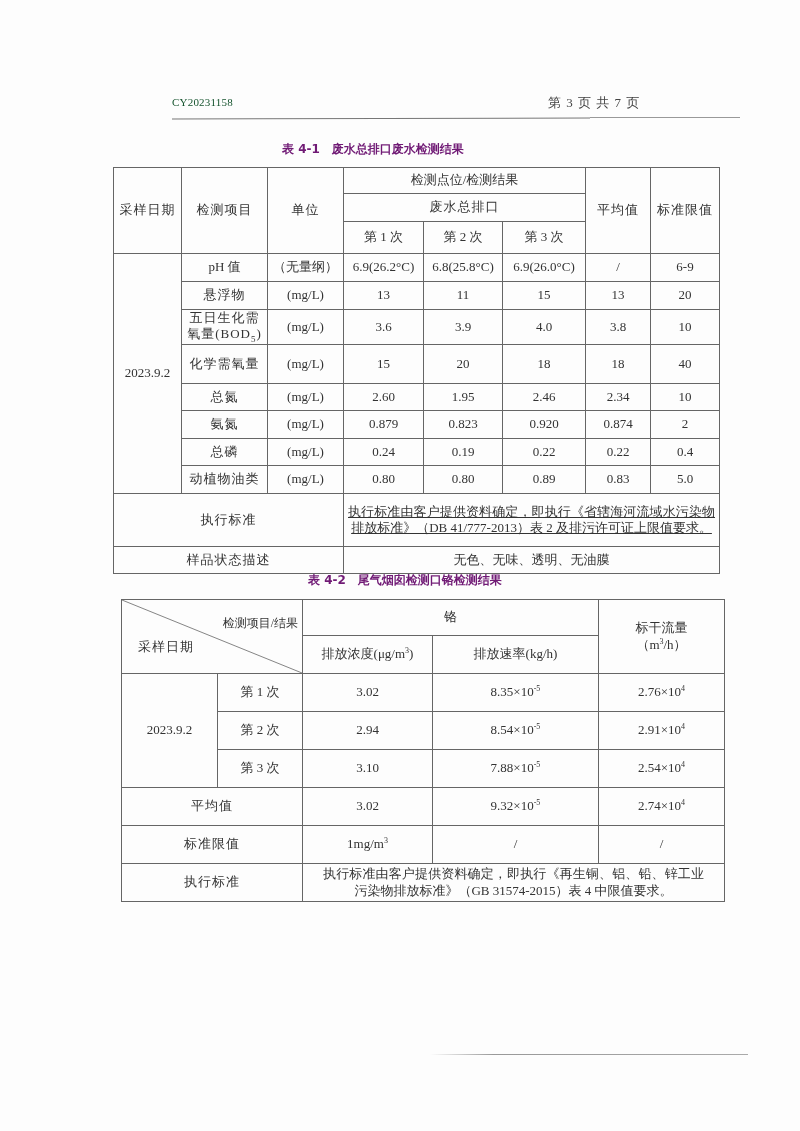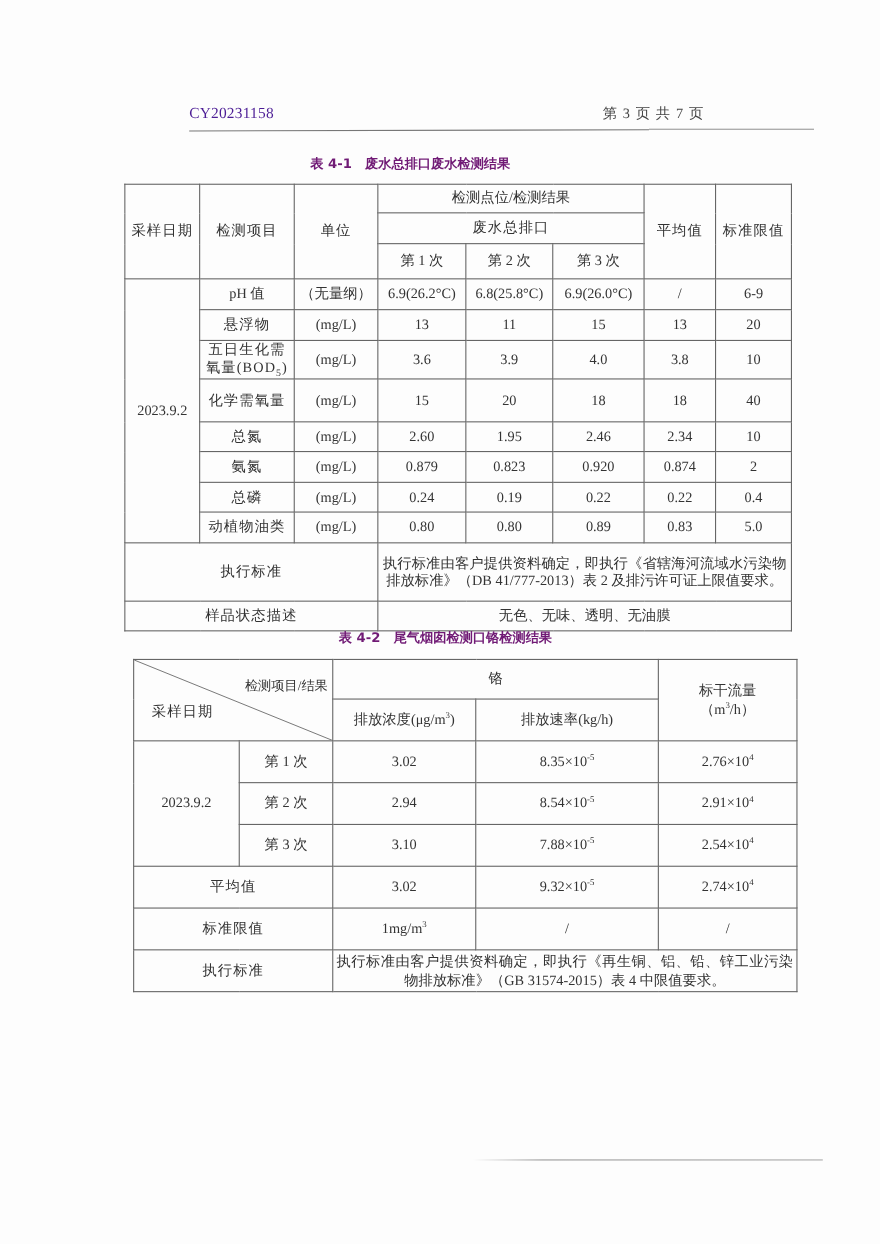--- a/index.html
+++ b/index.html
@@ -3,37 +3,37 @@
 <meta charset="utf-8">
 <style>
   html, body { margin: 0; padding: 0; }
   body {
     width: 800px; height: 1131px; position: relative; overflow: hidden;
     background: #fdfdfd;
     font-family: "Liberation Serif", "DejaVu Serif", serif;
     color: #2a2a2a;
   }
   .abs { position: absolute; }
-  .doc-code { left: 172px; top: 96px; font-size: 14px; letter-spacing: 0.2px; color: #4c1d95; }
+  .doc-code { left: 172px; top: 96px; font-size: 11px; letter-spacing: 0.2px; color: #14532d; }
   .page-num { left: 548px; top: 94px; font-size: 13px; color: #444; word-spacing: 2px; }
   .header-rule { left: 172px; top: 118px; width: 418px; height: 1px; background: #777; transform: rotate(-0.15deg); }
   .header-rule2 { left: 590px; top: 117px; width: 150px; height: 1px; background: #999; }
   .title { font-family: "DejaVu Sans", "Liberation Sans", sans-serif; font-weight: bold; font-size: 12px; color: #701a75; }
   .title1 { left: 282px; top: 141px; }
   .title2 { left: 308px; top: 572px; }
   table { position: absolute; border-collapse: collapse; table-layout: fixed; }
   td { border: 1px solid #666; text-align: center; vertical-align: middle; font-size: 13px; padding: 0; line-height: 1.25; color: #333; }
   td.cn { letter-spacing: 1px; }
   .t1 { left: 113px; top: 167px; width: 606px; }
   .t2 { left: 121px; top: 599px; width: 603px; }
   .diag { position: relative; }
   .diag svg { position: absolute; left: 0; top: 0; width: 100%; height: 100%; }
   .diag .tr { position: absolute; right: 4px; top: 16px; font-size: 12px; }
   .diag .bl { position: absolute; left: 16px; bottom: 18px; font-size: 13px; letter-spacing: 1px; }
-  .left-just { text-align: left; padding: 0 4px; }
+  .left-just { text-align: left; padding: 0 4px; text-decoration: underline; }
   sup { font-size: 8px; vertical-align: super; line-height: 0; }
   sub { font-size: 9px; }
   .bottom-rule { left: 430px; top: 1054px; width: 318px; height: 1px; background: linear-gradient(to right, rgba(150,150,150,0), #999 20%, #aaa); }
 </style>
 </head>
 <body>
 
 <div class="abs doc-code">CY20231158</div>
 <div class="abs page-num">第 3 页 共 7 页</div>
 <div class="abs header-rule"></div>
@@ -214,18 +214,18 @@
     <td><span>2.74×10</span><sup>4</sup></td>
   </tr>
   <tr style="height:38px">
     <td colspan="2" class="cn">标准限值</td>
     <td><span>1mg/m</span><sup>3</sup></td>
     <td>/</td>
     <td>/</td>
   </tr>
   <tr style="height:38px">
     <td colspan="2" class="cn">执行标准</td>
-    <td colspan="3" style="padding:0 3px;text-align:justify;text-align-last:center;">执行标准由客户提供资料确定，即执行《再生铜、铝、铅、锌工业污染物排放标准》（GB 31574-2015）表 4 中限值要求。</td>
+    <td colspan="3" style="padding:0 20px;text-align:justify;text-align-last:center;">执行标准由客户提供资料确定，即执行《再生铜、铝、铅、锌工业污染物排放标准》（GB 31574-2015）表 4 中限值要求。</td>
   </tr>
 </tbody>
   </table>
 
 <div class="abs bottom-rule"></div>
 
 </body></html>

